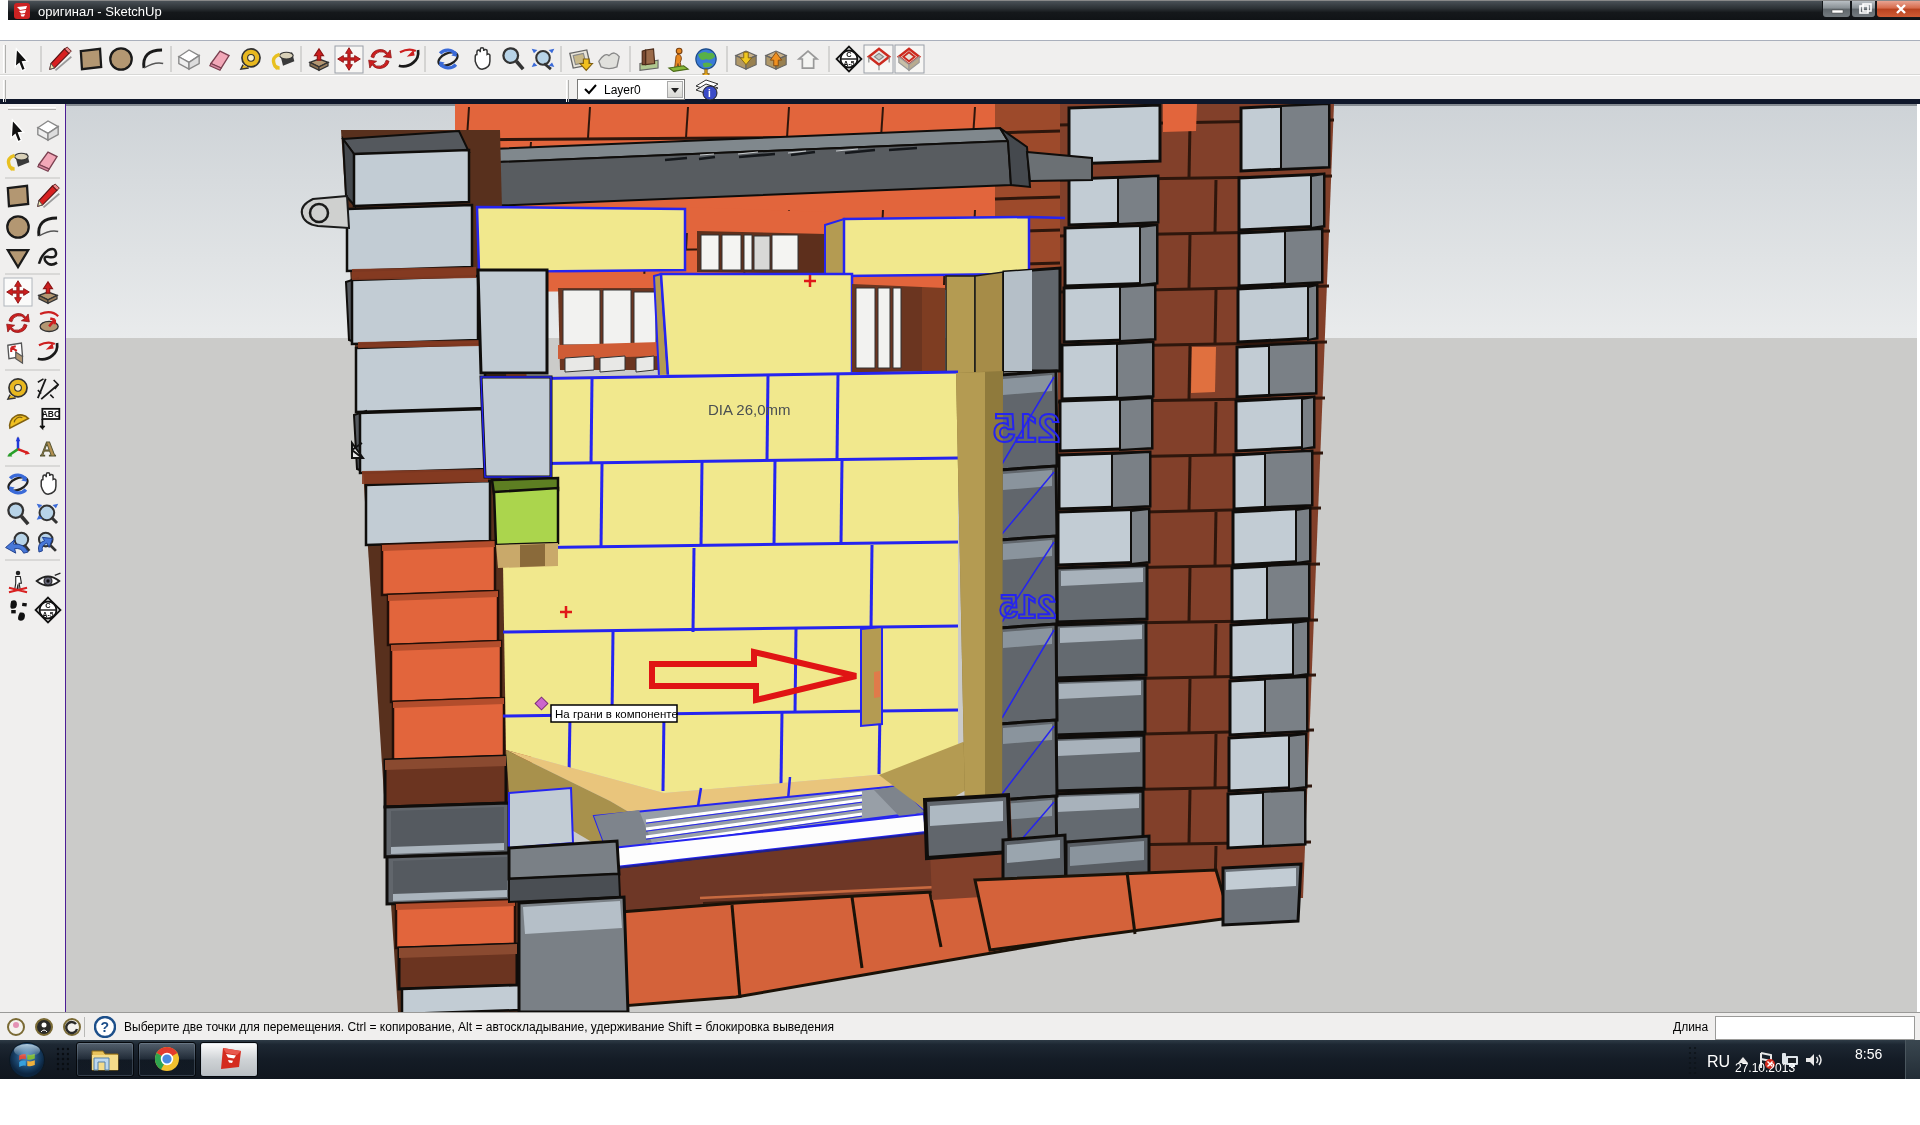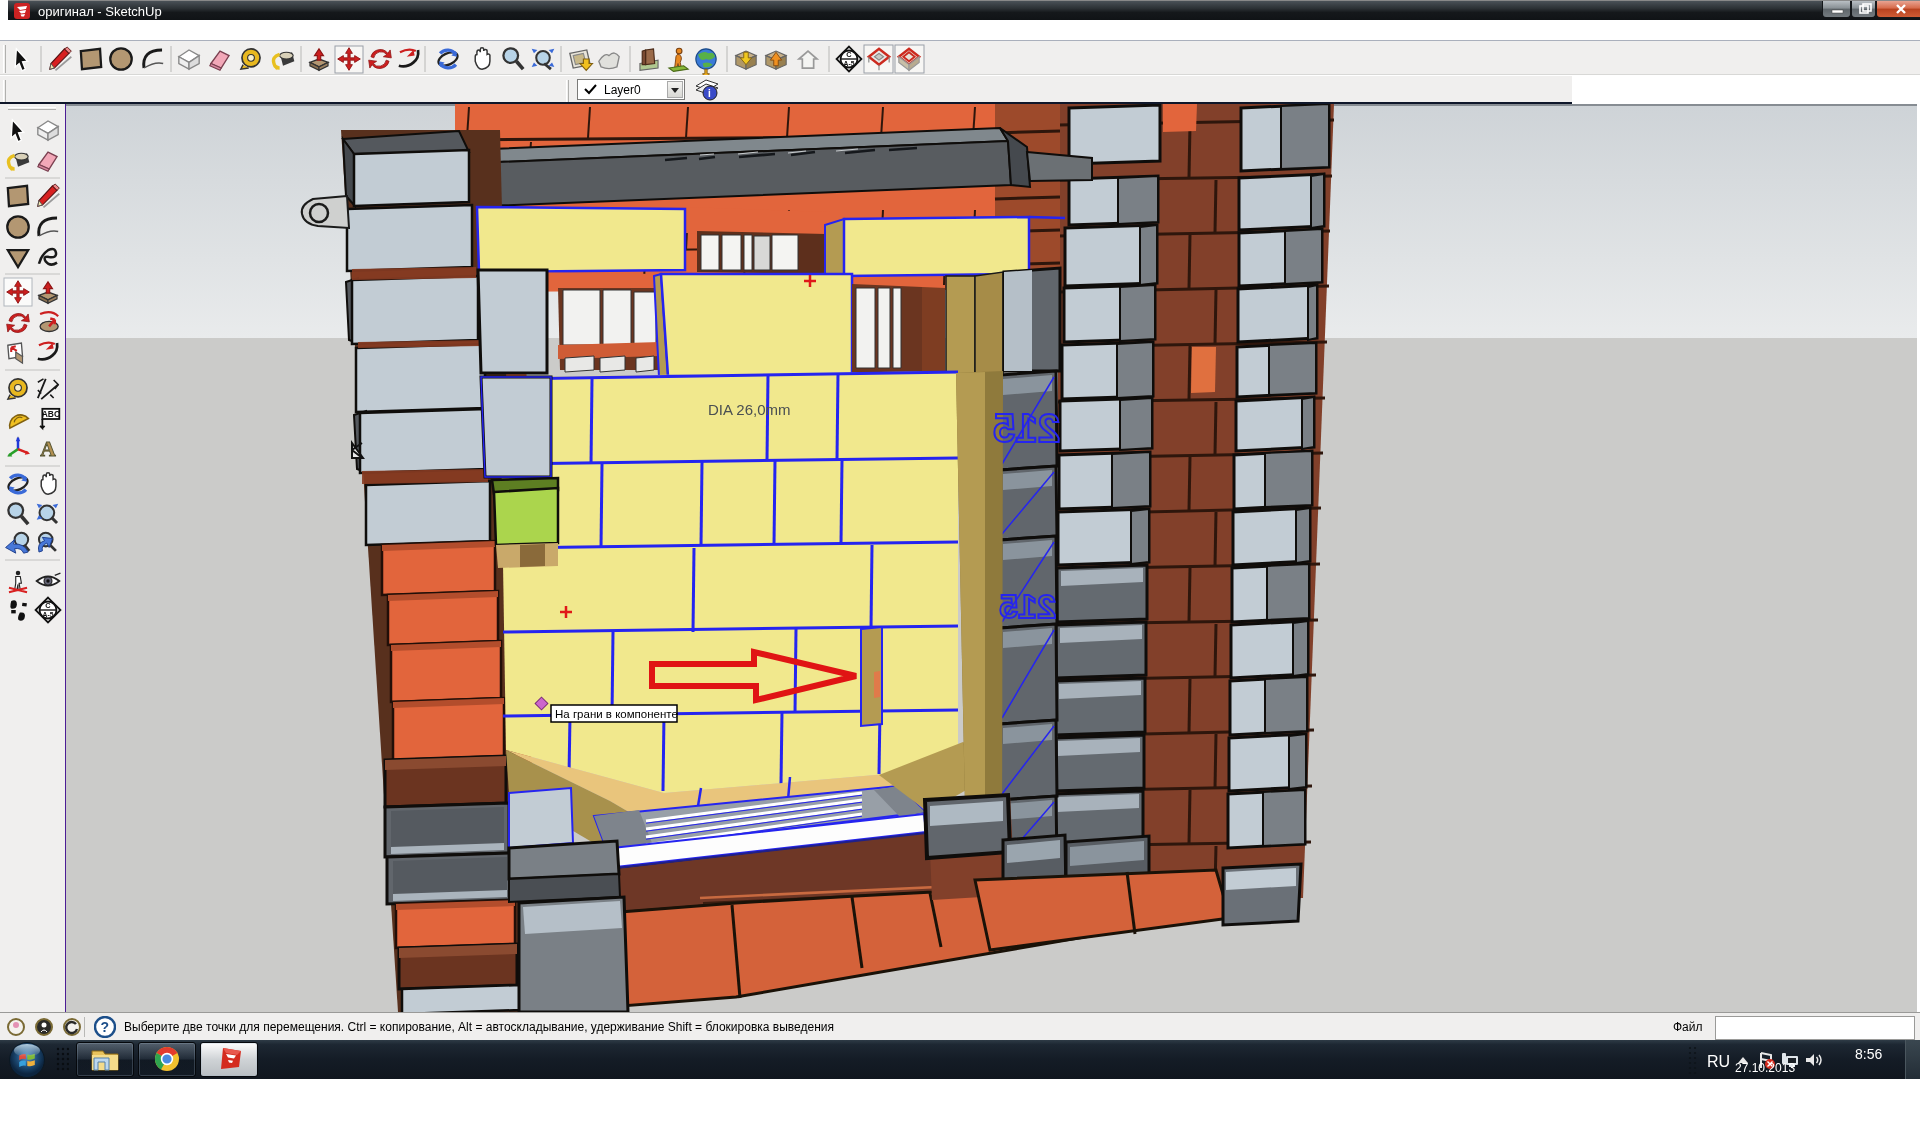--- a/index.html
+++ b/index.html
@@ -10,21 +10,21 @@
 #title{left:8px;top:0;width:1920px;height:20px;background:linear-gradient(#4a5157 0%,#2b3034 40%,#15181b 60%,#101316 100%);border-top:1px solid #888}
 #title .t{position:absolute;left:30px;top:3px;color:#fff;font-size:13px}
 
 .wbtn{position:absolute;top:0;height:17px;border:1px solid #14171a;border-top:none;border-radius:0 0 4px 4px;background:linear-gradient(#b9bfc4 0%,#888f94 45%,#5f666b 50%,#747b80 100%)}
 #closeb{background:linear-gradient(#e8a391 0%,#d66a4a 45%,#b8421f 50%,#cf5c35 100%)}
 
 #menubar{left:0;top:21px;width:1920px;height:19px;background:linear-gradient(#fbfcfe 0%,#eef1f8 45%,#e2e6f0 100%);border-bottom:1px solid #c9ccd4;color:#000;font-size:12px}
 #menubar span{top:3px}
 
 #tb1{left:0;top:40px;width:1920px;height:35px;background:#f0efee;border-top:1px solid #aab0bc;border-bottom:1px solid #d8d8d6}
-#tb2{left:0;top:76px;width:1572px;height:28px;background:#f0efee;border-bottom:2px solid #0f172a}
+#tb2{left:0;top:76px;width:1920px;height:28px;background:#f0efee;border-bottom:5px solid #0f172a}
 .grip{position:absolute;top:4px;width:3px;height:28px;border-left:1px solid #fff;border-right:1px solid #b0b0ae}
 
 #layercombo{position:absolute;left:577px;top:3px;width:108px;height:21px;background:#fff;border:1px solid #7a7a78}
 #layerbtn{position:absolute;right:1px;top:1px;width:16px;height:17px;background:linear-gradient(#f4f4f2,#d8d8d4);border:1px solid #aaa}
 
 #palette{left:0;top:104px;width:66px;height:908px;background:#f0efee;border-right:1px solid #4c1d95}
 
 #status{left:0;top:1012px;width:1920px;height:28px;background:#f0efee;border-top:1px solid #9a9a98;font-size:12px;color:#000}
 #lenbox{position:absolute;left:1715px;top:3px;width:200px;height:24px;background:#fff;border:1px solid #9a9a98}
 
@@ -718,21 +718,21 @@
         <path d="M35 15 q3 -4 6 0" stroke="#fff" fill="none"></path>
       <circle cx="66" cy="10" r="8" fill="#f4f2ee" stroke="#7a6a34" stroke-width="2"></circle>
         <path d="M70 7 a5.5 5.5 0 1 0 1 5" fill="none" stroke="#2a2a28" stroke-width="2.4"></path>
     </svg>
     <div class="abs" style="left:84px;top:4px;width:1px;height:20px;background:#b8b8b6"></div>
     <svg class="abs" style="left:94px;top:3px" width="22" height="22">
         <circle cx="11" cy="11" r="10" fill="#fff" stroke="#1c4f8a" stroke-width="2.4"></circle>
         <text x="6.5" y="16" font-size="14" font-weight="bold" fill="#1c4f8a">?</text>
       </svg>
     <div class="abs" style="left:124px;top:7px">Выберите две точки для перемещения.  Ctrl = копирование, Alt = автоскладывание, удерживание Shift = блокировка выведения</div>
-    <div class="abs" style="left:1673px;top:7px">Файл</div>
+    <div class="abs" style="left:1673px;top:7px">Длина</div>
     <div id="lenbox"></div>
   </div>
 
   <div id="taskbar" class="abs">
     <svg class="abs" style="left:8px;top:1px" width="38" height="38" viewBox="0 0 38 38">
       <defs>
         <radialGradient id="orbg" cx="0.5" cy="0.4">
             <stop offset="0" stop-color="#5a95c8"></stop>
             <stop offset="0.6" stop-color="#1d4a74"></stop>
             <stop offset="1" stop-color="#0c2540"></stop>

